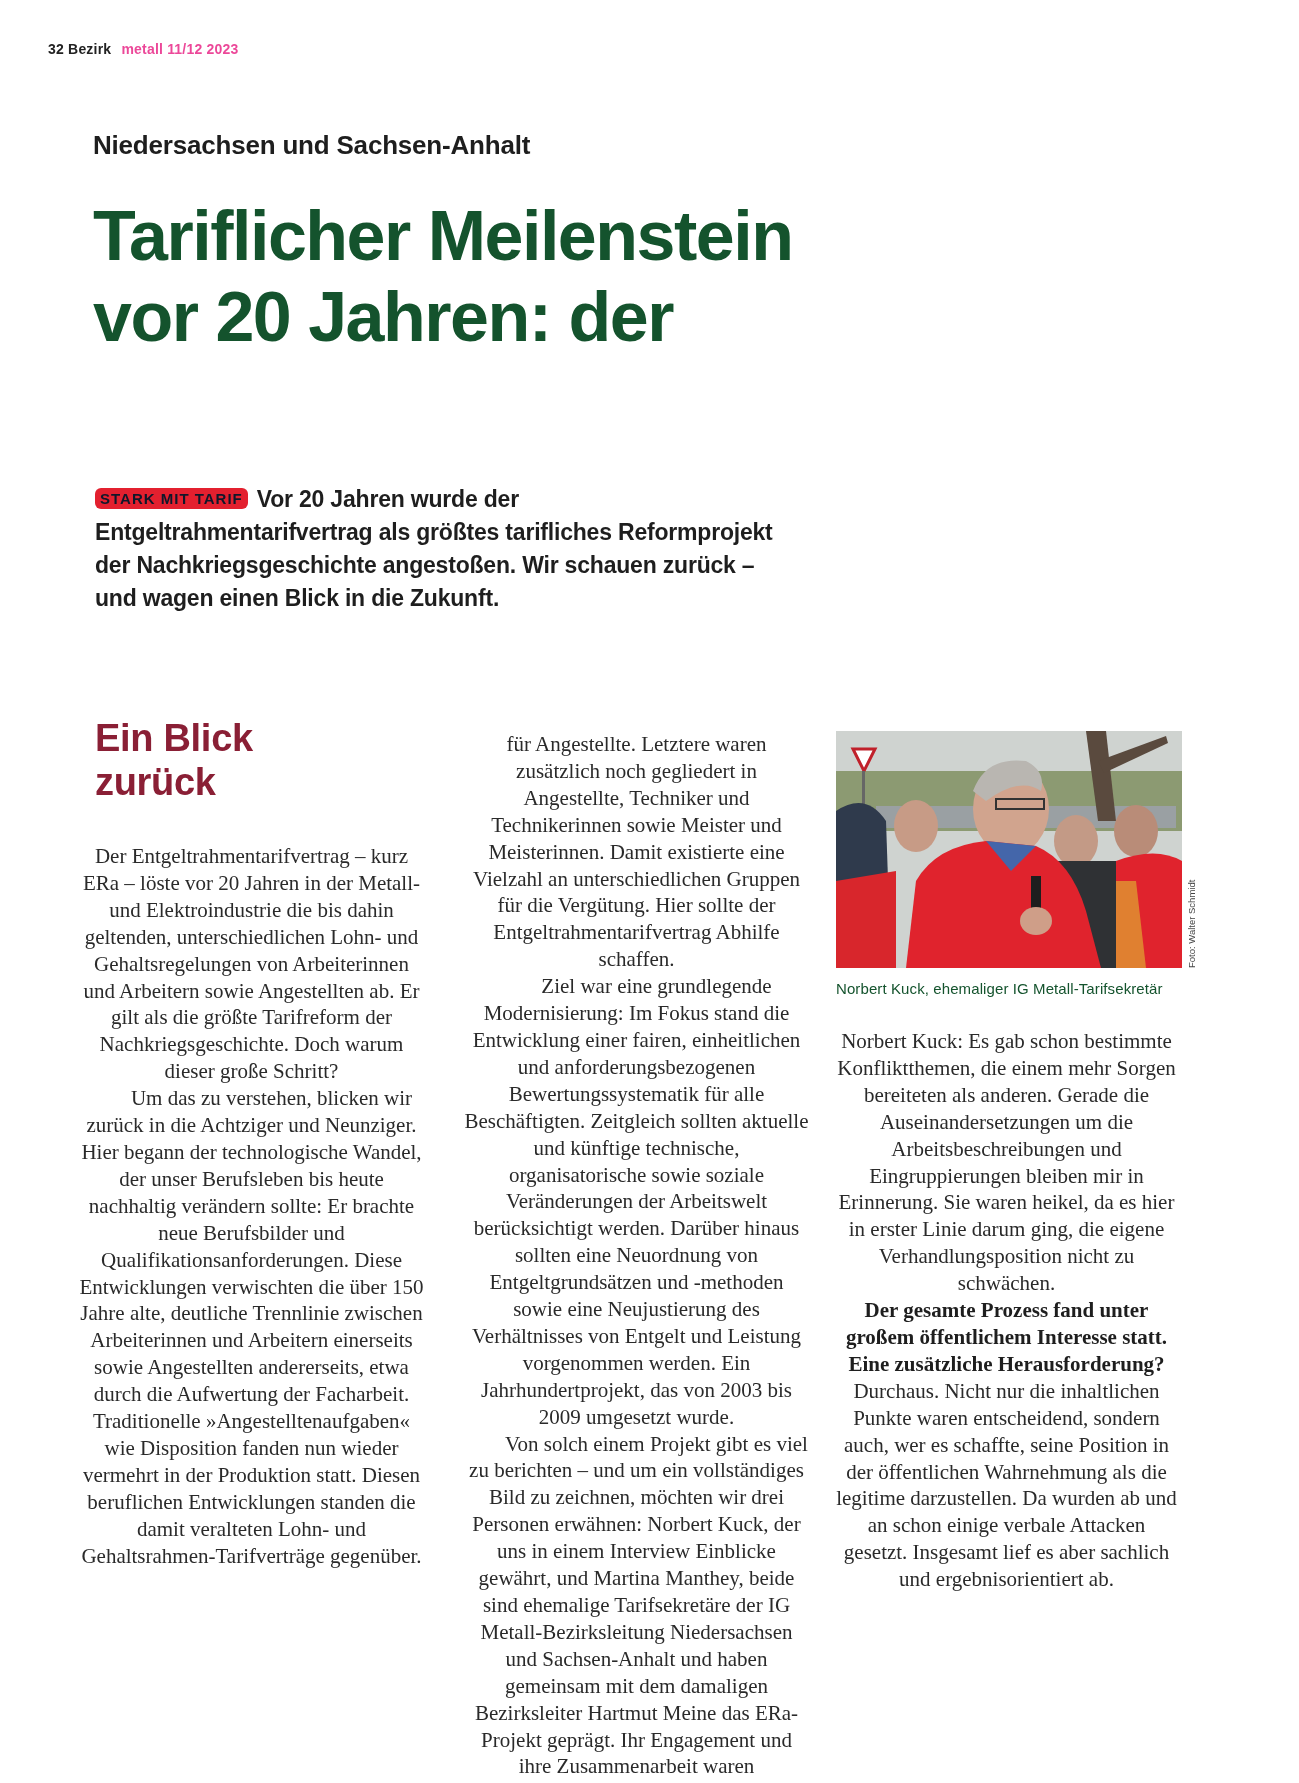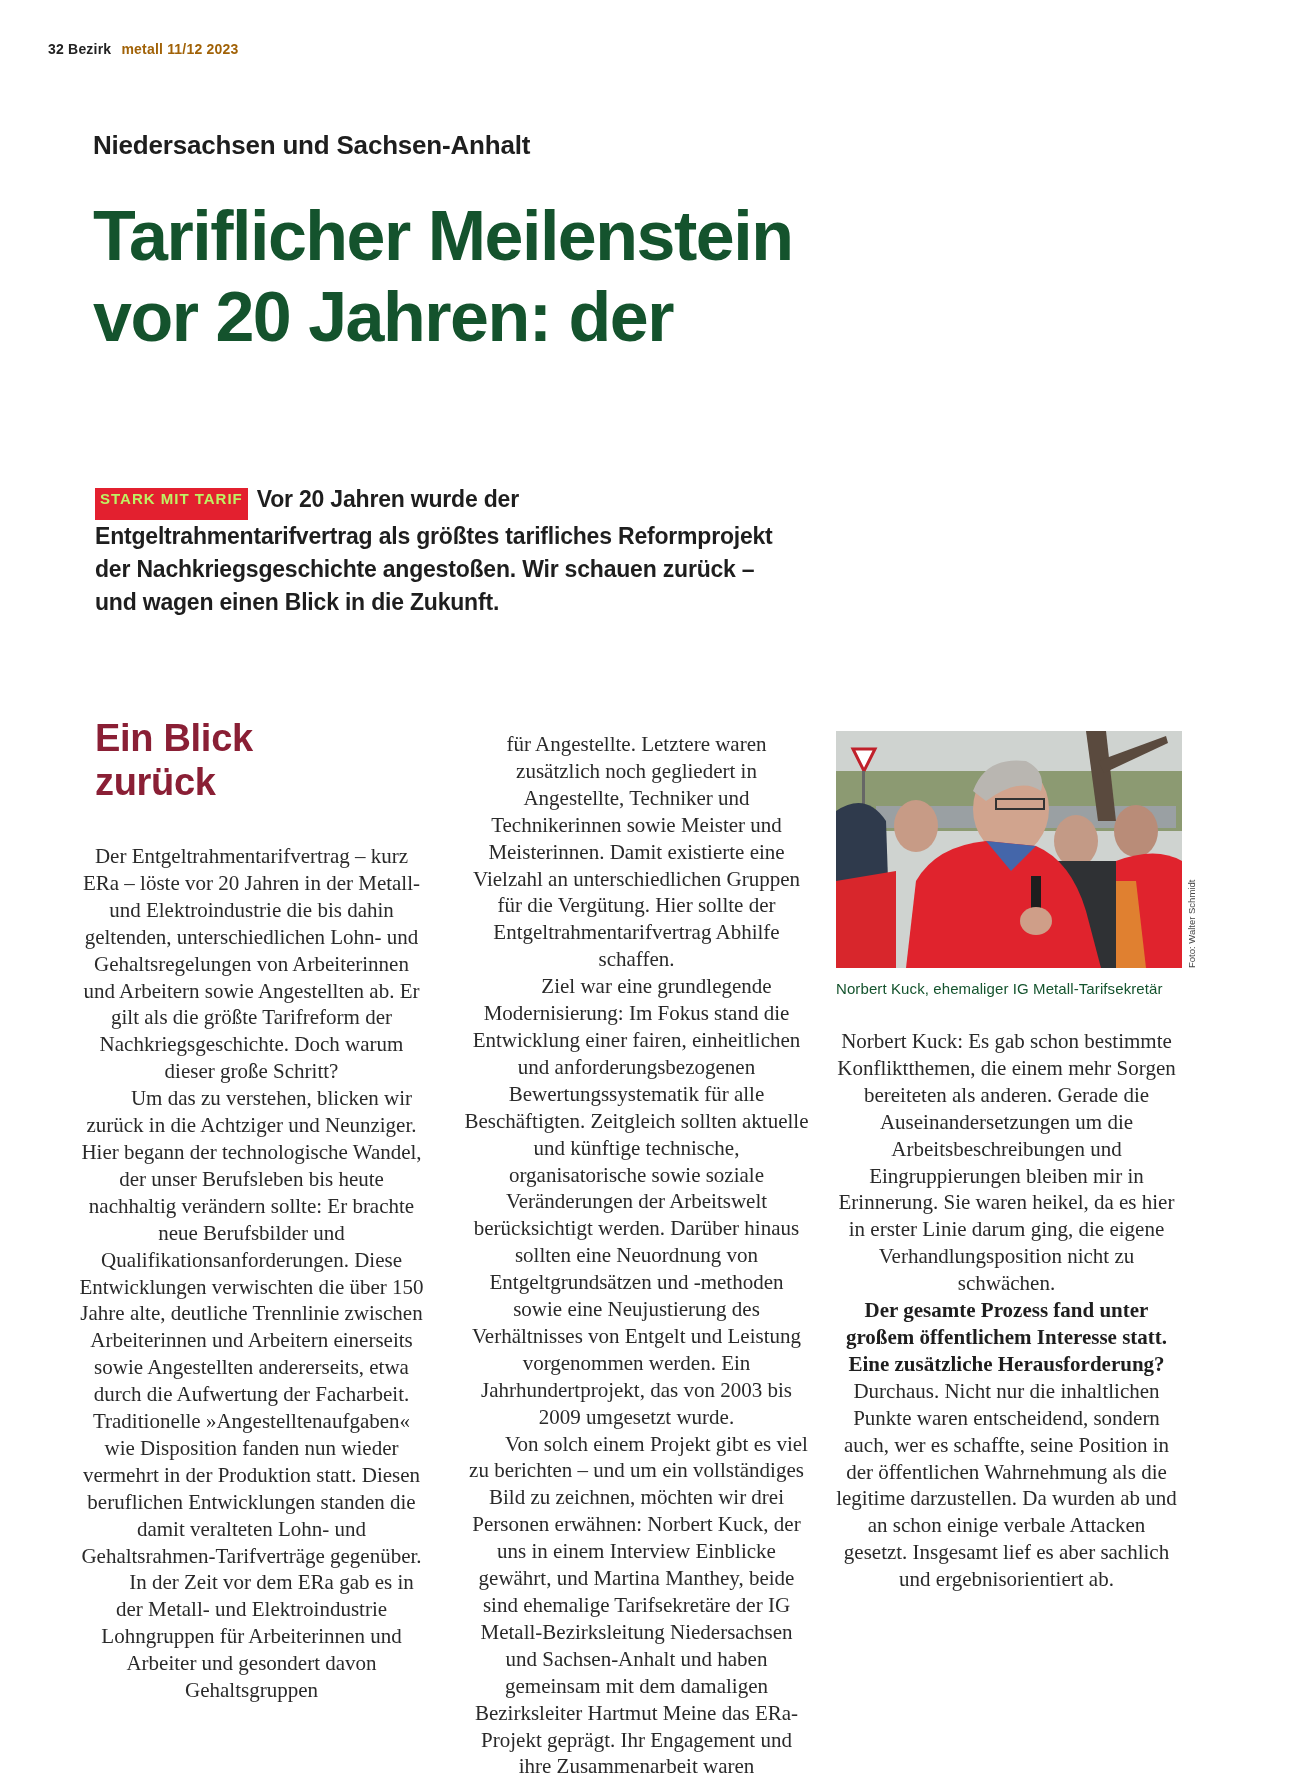--- a/index.html
+++ b/index.html
@@ -3,31 +3,31 @@
 <meta charset="utf-8">
 <style>
   html, body { margin: 0; padding: 0; background: #ffffff; }
   body { width: 1299px; height: 1783px; position: relative; overflow: hidden; color: #222; }
   .sans { font-family: "Liberation Sans", "DejaVu Sans", sans-serif; }
   .serif { font-family: "Liberation Serif", "DejaVu Serif", serif; }
 
   .folio { position: absolute; left: 48px; top: 41px; font-size: 14px; font-weight: bold; letter-spacing: 0.2px; }
   .folio .num { color: #222; }
   .folio .section { color: #222; margin-right: 6px; }
-  .folio .mag { color: #a16207; }
+  .folio .mag { color: #ec4899; }
 
   .region { position: absolute; left: 93px; top: 130px; font-size: 26px; font-weight: bold; color: #1e1e1e; letter-spacing: -0.2px; }
 
   .headline { position: absolute; left: 93px; top: 196px; width: 1110px; margin: 0;
     font-size: 70px; line-height: 81px; font-weight: bold; color: #14532d; letter-spacing: -1.5px; }
 
   .lead { position: absolute; left: 95px; top: 483px; width: 700px; margin: 0;
     font-size: 23px; line-height: 33px; font-weight: bold; color: #1e1e1e; letter-spacing: -0.2px; }
-  .badge { display: inline-block; background: #e3202f; color: #bef264; font-size: 15px; line-height: 20px;
-    padding: 1px 5px 11px 5px; margin-right: 9px; letter-spacing: 1px; vertical-align: 3px; }
+  .badge { display: inline-block; background: #e3202f; color: #0f172a; font-size: 15px; line-height: 20px;
+    padding: 1px 5px 0 5px; margin-right: 9px; letter-spacing: 1px; vertical-align: 3px; border-radius: 6px; }
 
   .col { position: absolute; top: 731px; width: 345px; font-size: 21px; line-height: 26.9px; color: #2a2a2a; text-align: center; }
   .col p { margin: 0; }
   .col p.indent { text-indent: 40px; }
   .col1 { left: 79px; top: 843px; }
   .col2 { left: 464px; }
   .col3 { left: 834px; top: 1028px; width: 345px; }
 
   .subhead { position: absolute; left: 95px; top: 716px; margin: 0; font-size: 38px; line-height: 44px;
     font-weight: bold; color: #8a1f35; letter-spacing: -0.3px; }
@@ -60,21 +60,20 @@
   <span class="badge">STARK MIT TARIF</span><span>Vor 20 Jahren wurde der Entgeltrahmentarifvertrag als größtes tarifliches Reformprojekt der Nachkriegsgeschichte angestoßen. Wir schauen zurück – und wagen einen Blick in die Zukunft.</span>
 </p>
 
 <h2 class="subhead sans">
   <span>Ein Blick</span><br>
   <span>zurück</span>
 </h2>
 <div class="col col1 serif">
   <p>Der Entgeltrahmentarifvertrag – kurz ERa – löste vor 20 Jahren in der Metall- und Elektroindustrie die bis dahin geltenden, unterschiedlichen Lohn- und Gehaltsregelungen von Arbeiterinnen und Arbeitern sowie Angestellten ab. Er gilt als die größte Tarifreform der Nachkriegsgeschichte. Doch warum dieser große Schritt?</p>
   <p class="indent">Um das zu verstehen, blicken wir zurück in die Achtziger und Neunziger. Hier begann der technologische Wandel, der unser Berufsleben bis heute nachhaltig verändern sollte: Er brachte neue Berufsbilder und Qualifikationsanforderungen. Diese Entwicklungen verwischten die über 150 Jahre alte, deutliche Trennlinie zwischen Arbeiterinnen und Arbeitern einerseits sowie Angestellten andererseits, etwa durch die Aufwertung der Facharbeit. Traditionelle »Angestelltenaufgaben« wie Disposition fanden nun wieder vermehrt in der Produktion statt. Diesen beruflichen Entwicklungen standen die damit veralteten Lohn- und Gehaltsrahmen-Tarifverträge gegenüber.</p>
-  <p class="indent">In der Zeit vor dem ERa gab es in der Metall- und Elektroindustrie Lohngruppen für Arbeiterinnen und Arbeiter und gesondert davon Gehaltsgruppen</p>
 </div>
 
 <div class="col col2 serif">
   <p>für Angestellte. Letztere waren zusätzlich noch gegliedert in Angestellte, Techniker und Technikerinnen sowie Meister und Meisterinnen. Damit existierte eine Vielzahl an unterschiedlichen Gruppen für die Vergütung. Hier sollte der Entgeltrahmentarifvertrag Abhilfe schaffen.</p>
   <p class="indent">Ziel war eine grundlegende Modernisierung: Im Fokus stand die Entwicklung einer fairen, einheitlichen und anforderungsbezogenen Bewertungssystematik für alle Beschäftigten. Zeitgleich sollten aktuelle und künftige technische, organisatorische sowie soziale Veränderungen der Arbeitswelt berücksichtigt werden. Darüber hinaus sollten eine Neuordnung von Entgeltgrundsätzen und -methoden sowie eine Neujustierung des Verhältnisses von Entgelt und Leistung vorgenommen werden. Ein Jahrhundertprojekt, das von 2003 bis 2009 umgesetzt wurde.</p>
   <p class="indent">Von solch einem Projekt gibt es viel zu berichten – und um ein vollständiges Bild zu zeichnen, möchten wir drei Personen erwähnen: Norbert Kuck, der uns in einem Interview Einblicke gewährt, und Martina Manthey, beide sind ehemalige Tarifsekretäre der IG Metall-Bezirksleitung Niedersachsen und Sachsen-Anhalt und haben gemeinsam mit dem damaligen Bezirksleiter Hartmut Meine das ERa-Projekt geprägt. Ihr Engagement und ihre Zusammenarbeit waren entscheidend für den Erfolg.</p>
 </div>
 
 <div class="photo" title="Norbert Kuck in roter Jacke mit Mikrofon bei einer Kundgebung">
   <svg width="346" height="237" viewBox="0 0 346 237">

